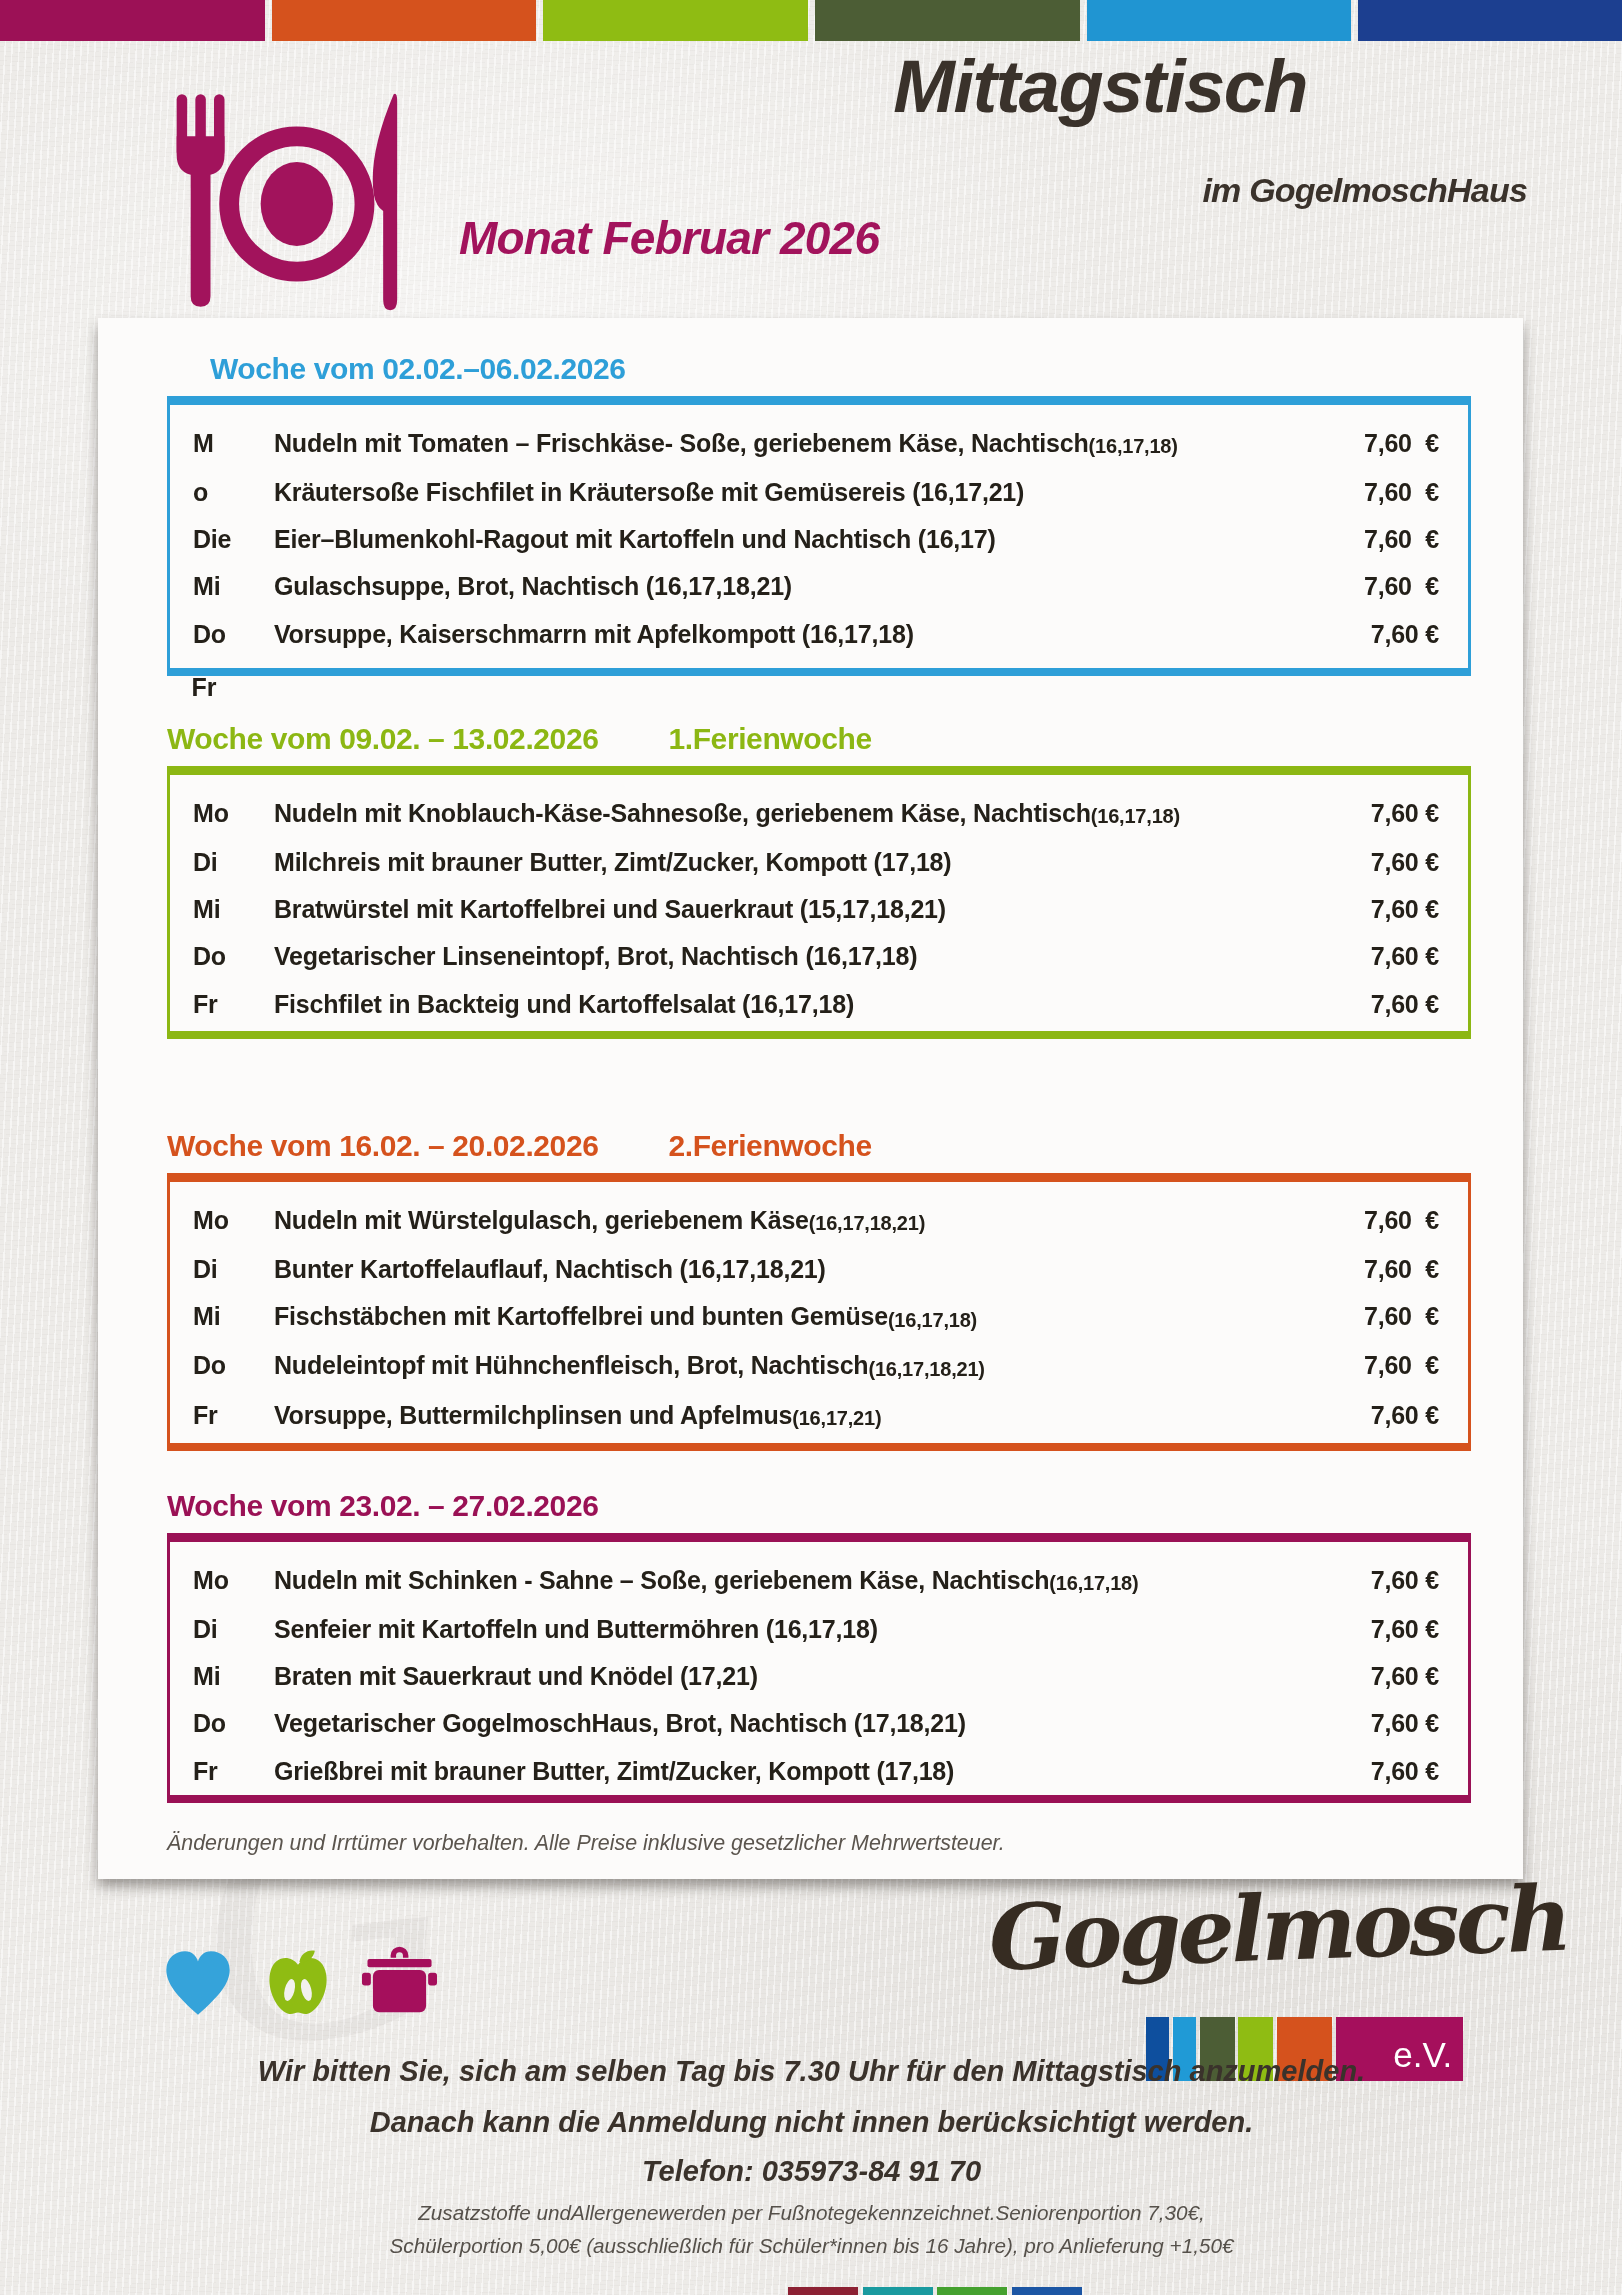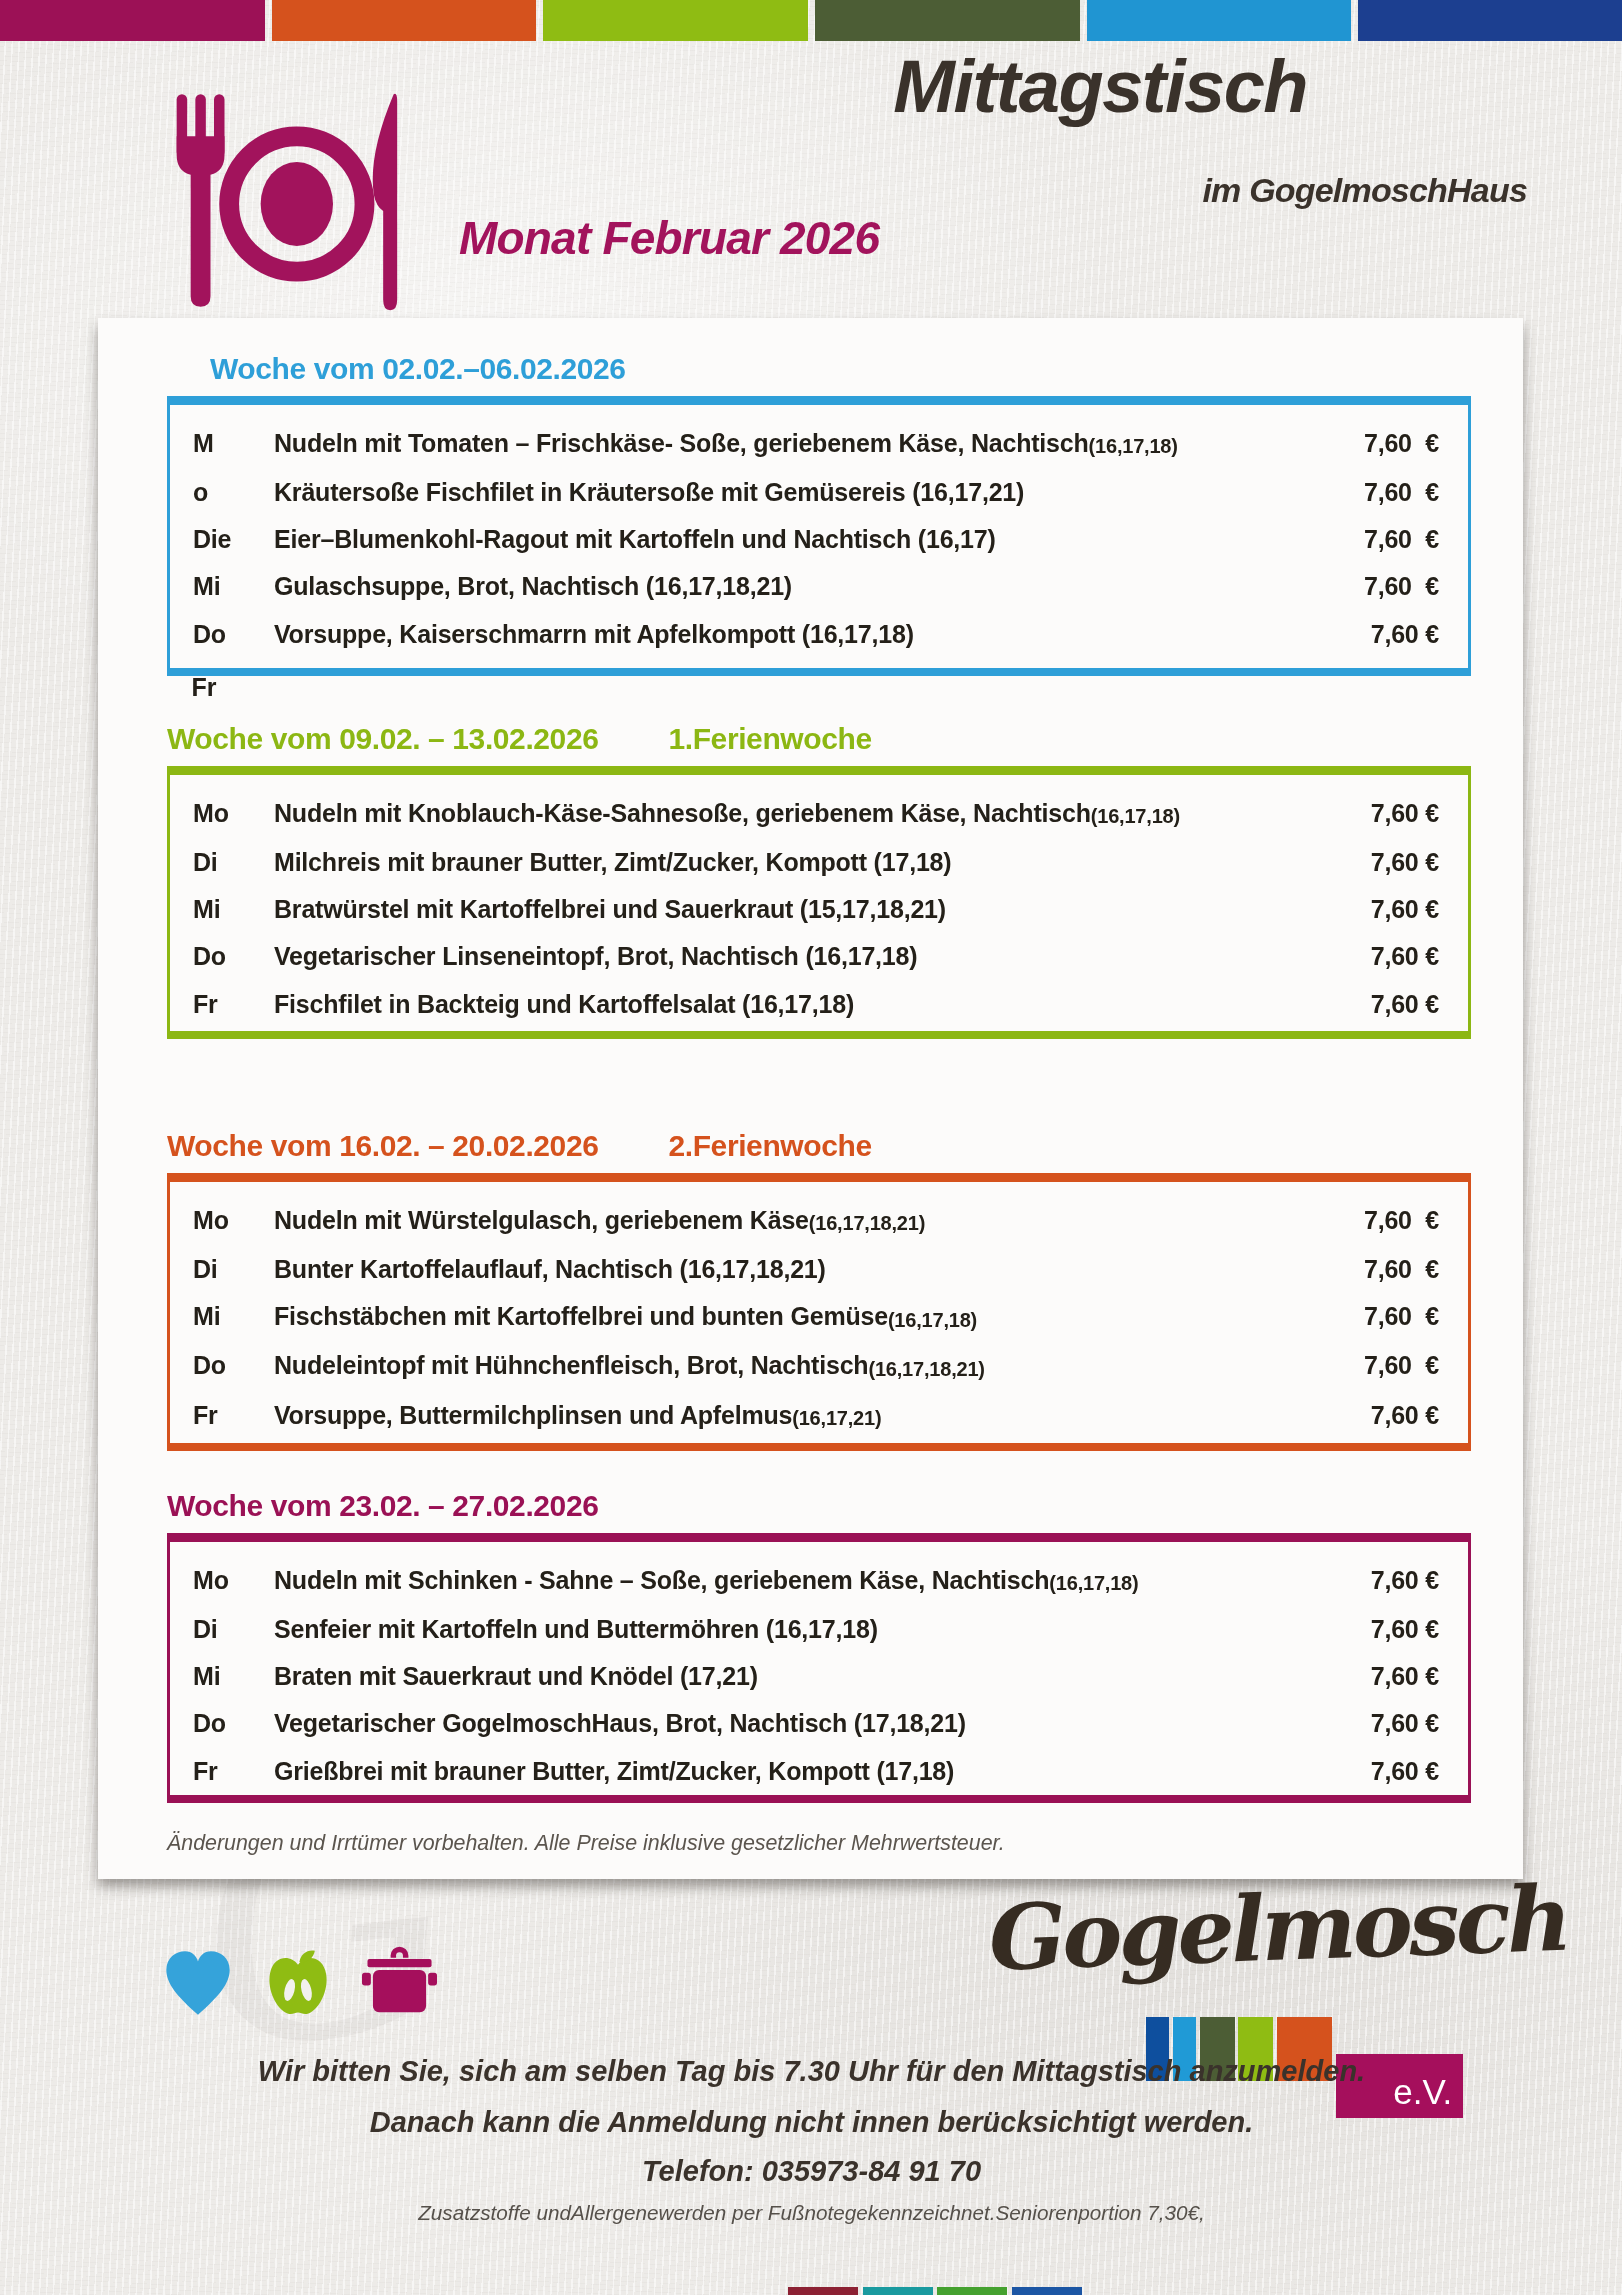--- a/index.html
+++ b/index.html
@@ -267,27 +267,28 @@
     </svg>
   </div>
 
   <div class="gogel-script">Gogelmosch</div>
   <div class="gogel-blocks">
       <div class="gb" style="background: rgb(14, 79, 158); width: 23px;"></div>
       <div class="gb" style="background: rgb(32, 154, 214); width: 23px;"></div>
       <div class="gb" style="background: rgb(76, 93, 53); width: 35px;"></div>
       <div class="gb" style="background: rgb(143, 188, 19); width: 35px;"></div>
       <div class="gb" style="background: rgb(213, 82, 29); width: 55px;"></div>
-      <div class="gb gb-ev" style="background: rgb(165, 15, 92); margin-top: 37px;">e.V.</div>
+      <div class="gb gb-ev" style="background: rgb(165, 15, 92);">e.V.</div>
     </div>
 
   <div class="announce a1">Wir bitten Sie, sich am selben Tag bis 7.30 Uhr für den Mittagstisch anzumelden.</div>
   <div class="announce a2">Danach kann die Anmeldung nicht innen berücksichtigt werden.</div>
   <div class="announce a3">Telefon: 035973-84 91 70</div>
   <div class="fineprint f1">Zusatzstoffe undAllergenewerden per Fußnotegekennzeichnet.Seniorenportion 7,30€,</div>
+  <div class="fineprint f2">Schülerportion 5,00€ (ausschließlich für Schüler*innen bis 16 Jahre), pro Anlieferung +1,50€</div>
 
   <div class="bottom-strip">
       <div class="bs" style="background: rgb(140, 33, 51);"></div>
       <div class="bs" style="background: rgb(26, 154, 159);"></div>
       <div class="bs" style="background: rgb(69, 161, 47);"></div>
       <div class="bs" style="background: rgb(28, 86, 164);"></div>
     </div>
 
 </div>
 

